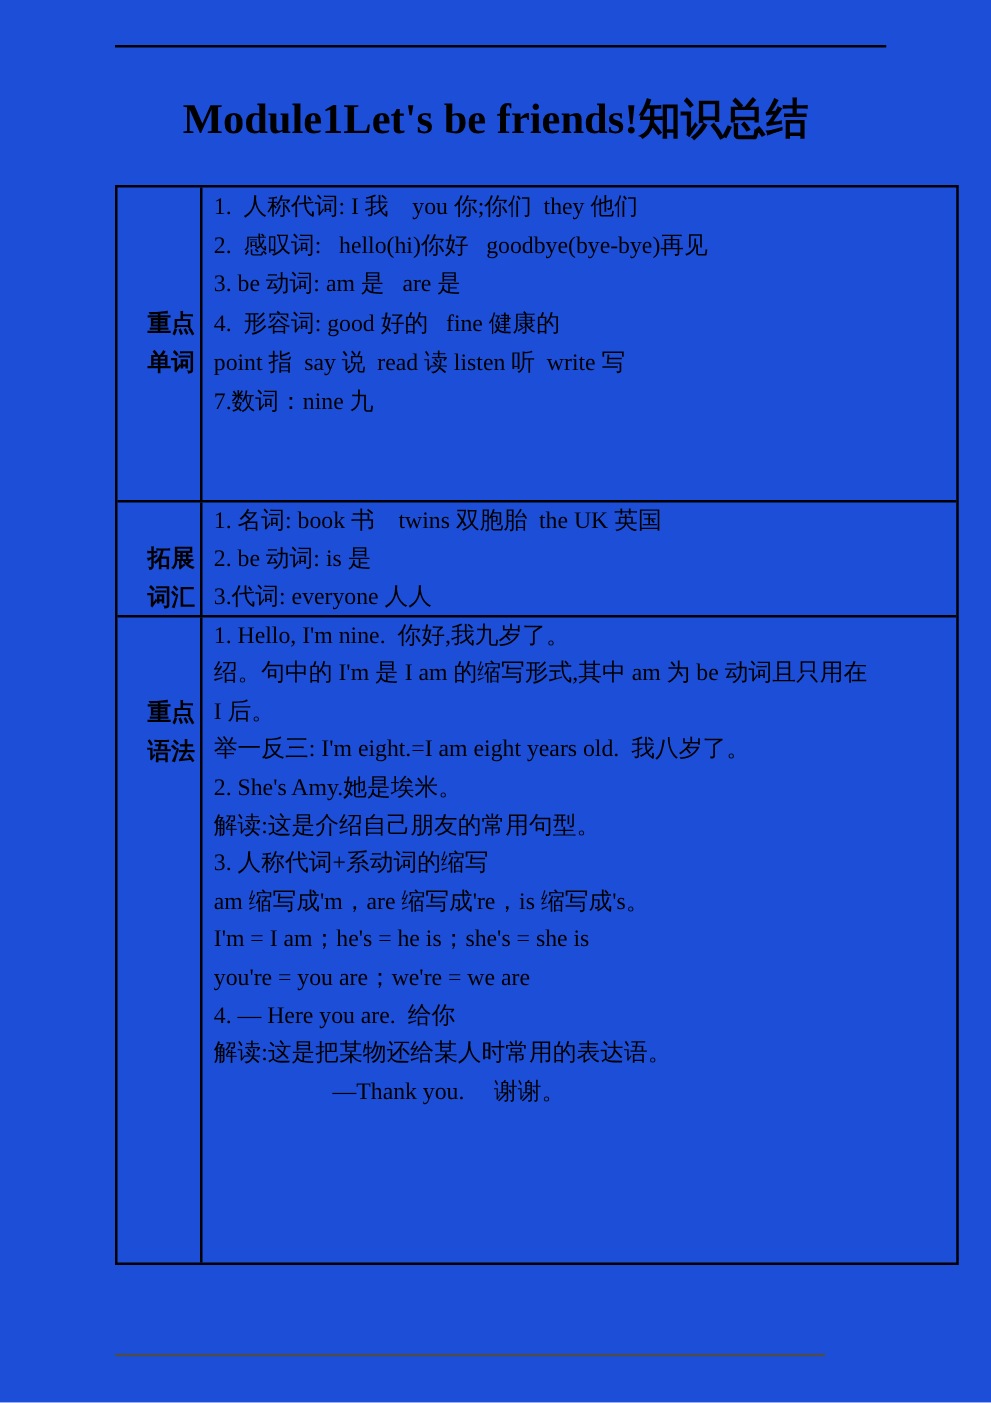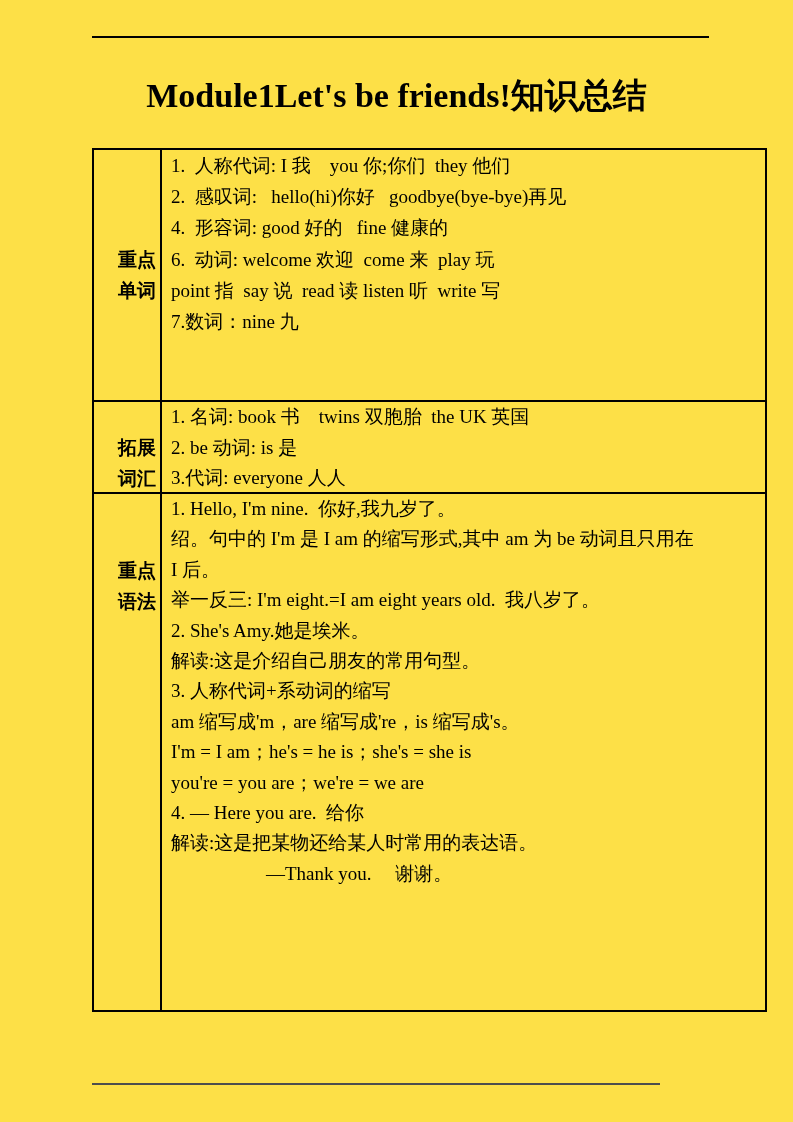--- a/index.html
+++ b/index.html
@@ -1,19 +1,19 @@
 <!DOCTYPE html>
 <html><head>
 <meta charset="utf-8">
 <style>
   html,body{margin:0;padding:0;background:#ffffff;}
   .sheet{
     position:relative;
     width:793px;height:1122px;
-    background:#fde047;
+    background:#1d4ed8;
     color:#000;
     font-family:"Liberation Serif","DejaVu Serif",serif;
     overflow:hidden;
   }
   .rule-top{
     position:absolute;left:92px;top:36px;width:617px;height:2px;
     background:#000;
   }
   .rule-bottom{
     position:absolute;left:92px;top:1083px;width:568px;height:2px;
@@ -67,22 +67,22 @@
   <h1 class="title">Module1Let's be friends!知识总结</h1>
   <div class="tbl">
       <div class="row r0">
         <div class="hd">
           <div class="hline">重点</div>
           <div class="hline">单词</div>
         </div>
         <div class="ct">
           <div class="ln">1.  人称代词: I 我　you 你;你们  they 他们</div>
           <div class="ln">2.  感叹词:   hello(hi)你好   goodbye(bye-bye)再见</div>
+          <div class="ln">3. be 动词: am 是   are 是</div>
           <div class="ln">4.  形容词: good 好的   fine 健康的</div>
-          <div class="ln">6.  动词: welcome 欢迎  come 来  play 玩</div>
           <div class="ln">point 指  say 说  read 读 listen 听  write 写</div>
           <div class="ln">7.数词：nine 九</div>
         </div>
       </div>
       <div class="row r1">
         <div class="hd">
           <div class="hline">拓展</div>
           <div class="hline">词汇</div>
         </div>
         <div class="ct">

